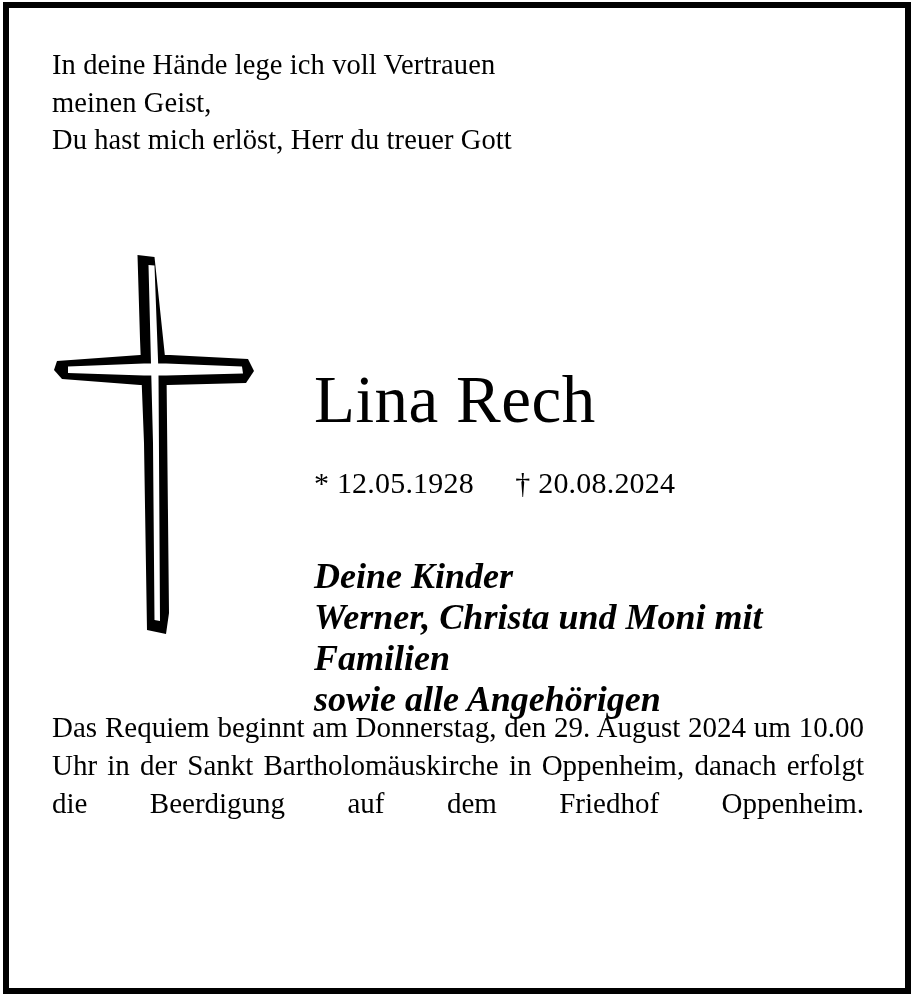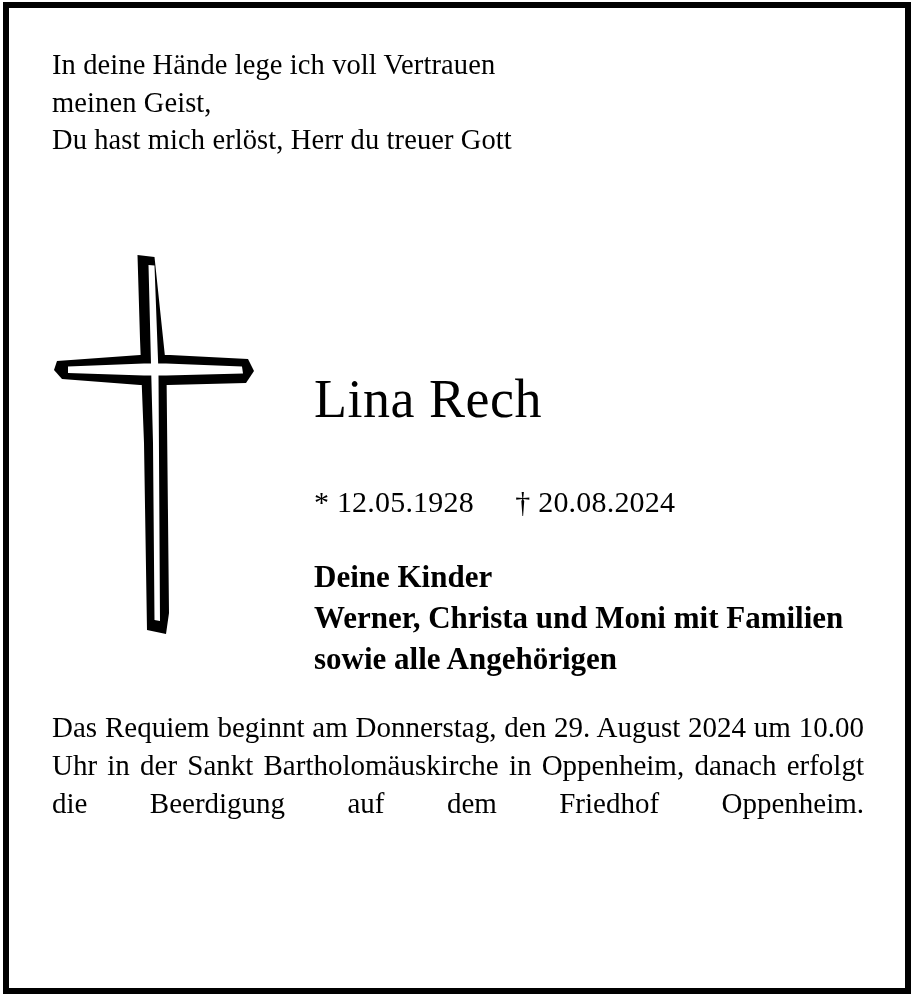--- a/index.html
+++ b/index.html
@@ -71,54 +71,55 @@
     line-height: 37.5px;
     white-space: pre-line;
   }
 
   
   .name {
     position: absolute;
     left: 314px;
     top: 362px;
     width: 560px;
-    font-size: 54px;
+    font-size: 67px;
     line-height: 74px;
     letter-spacing: 0.5px;
     font-weight: normal;
   }
 
   
   .dates {
     position: absolute;
     left: 314px;
-    top: 483px;
+    top: 464px;
     width: 560px;
     font-size: 30px;
     line-height: 38px;
     letter-spacing: 0.2px;
   }
   .dates .gap {
     display: inline-block;
     width: 26px;
   }
   .dates .sym {
     font-size: 30px;
   }
 
   
   .family {
     position: absolute;
     left: 314px;
     top: 556px;
     width: 580px;
-    font-size: 31px;
+    font-size: 36px;
     line-height: 41px;
     font-weight: bold;
     white-space: pre-line;
+    font-style: italic;
   }
 
   
   .details {
     position: absolute;
     left: 52px;
     top: 708px;
     width: 812px;
     font-size: 29px;
     line-height: 38px;

